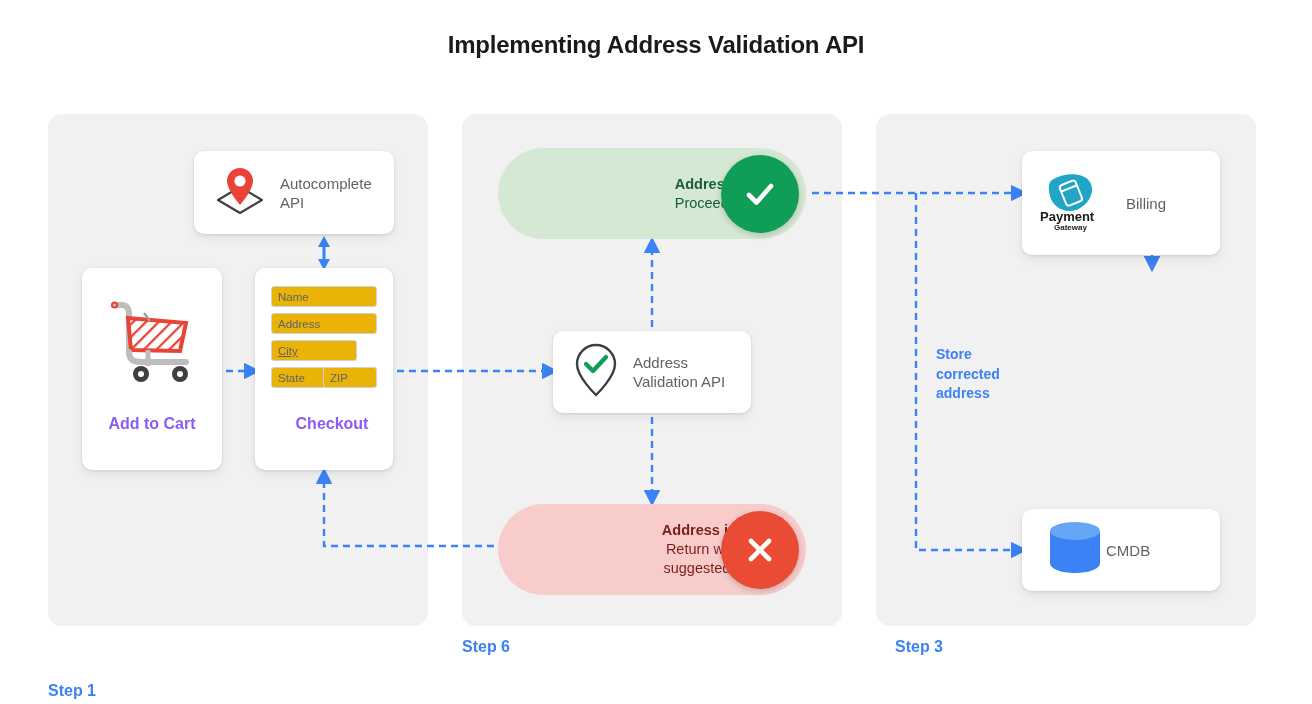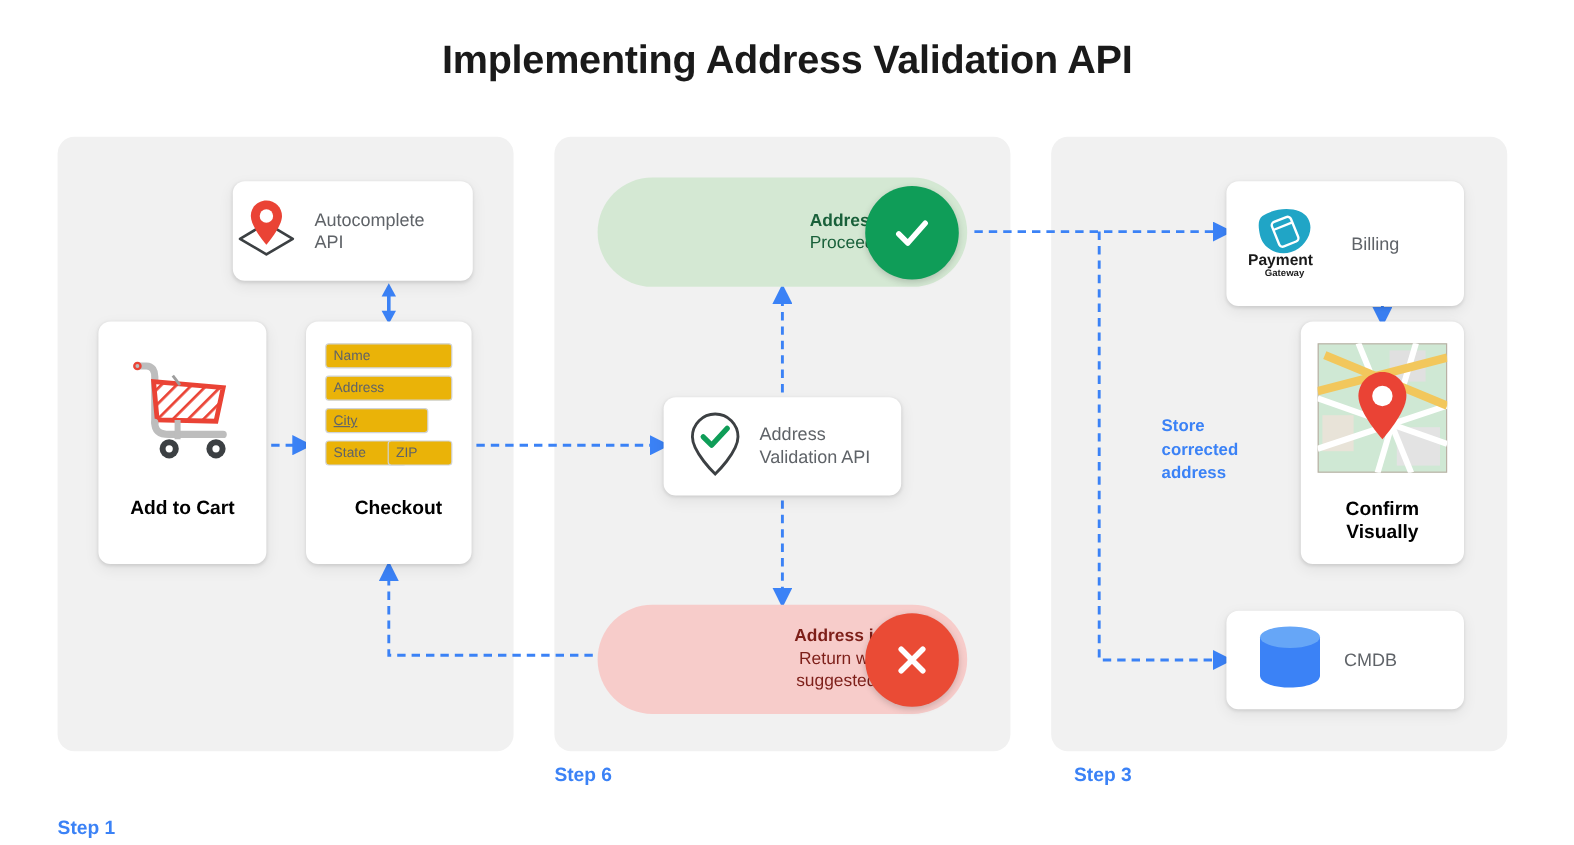--- a/index.html
+++ b/index.html
@@ -24,21 +24,21 @@
     height: 704px;
   }
 
   
   .title {
     position: absolute;
     left: 0;
     top: 31px;
     width: 1312px;
     text-align: center;
-    font-size: 33px;
+    font-size: 24px;
     font-weight: bold;
     color: #1a1a1a;
     letter-spacing: -0.2px;
   }
 
   
   .panel {
     position: absolute;
     background: #f1f1f1;
     border-radius: 14px;
@@ -65,33 +65,33 @@
     border-radius: 10px;
     box-shadow: 0 1px 3px rgba(0,0,0,0.10), 0 4px 12px rgba(0,0,0,0.07);
   }
   .card-label {
     color: #5f6368;
     font-size: 15px;
     line-height: 19px;
     white-space: pre-line;
   }
   .card-title-strong {
-    color: #000000;
+    color: #8b5cf6;
     font-size: 16px;
     font-weight: bold;
     text-align: center;
     line-height: 19px;
     white-space: pre-line;
   }
 
   
   #card-autocomplete {
     left: 194px; top: 151px; width: 200px; height: 83px;
     display: flex; align-items: center; gap: 12px;
-    box-sizing: border-box;
+    padding-left: 18px; box-sizing: border-box;
   }
   
   #card-addtocart {
     left: 82px; top: 268px; width: 140px; height: 202px;
   }
   #card-addtocart .cartwrap {
     position: absolute; left: 0; top: 22px; width: 140px;
     display:flex; justify-content:center;
   }
   #card-addtocart .card-title-strong {
@@ -178,35 +178,34 @@
   }
   #card-confirm .mapwrap {
     position: absolute; left: 0; top: 18px; width: 136px;
     display: flex; justify-content: center;
   }
   #card-confirm .card-title-strong {
     position: absolute; left: 0; top: 147px; width: 136px;
   }
   #card-cmdb {
     left: 1022px; top: 509px; width: 198px; height: 82px;
-    display: flex; align-items: center; gap: 14px;
+    display: flex; align-items: center; 
     padding-left: 22px; box-sizing: border-box;
   }
 
   
   #store-label {
     position: absolute;
     left: 936px; top: 345px;
     width: 110px;
     font-size: 14px;
     font-weight: bold;
     color: #3b82f6;
     line-height: 19.5px;
     white-space: pre-line;
-    margin-left: 32px;
   }
 
   
   #connectors {
     position: absolute;
     left: 0; top: 0;
     width: 1312px; height: 704px;
     pointer-events: none;
   }
   .payment-logo-text {
@@ -354,44 +353,20 @@
           <rect x="24" y="12" width="17" height="22" rx="3" fill="none" stroke="#ffffff" stroke-width="2"></rect>
           <line x1="24" y1="18" x2="41" y2="18" stroke="#ffffff" stroke-width="2"></line>
         </g>
         <text class="payment-logo-text" x="2" y="51" font-size="13" fill="#1a1a1a">Payment</text>
         <text class="payment-logo-text" x="16" y="60" font-size="8" fill="#1a1a1a">Gateway</text>
       </svg>
     </span>
     <span class="card-label">Billing</span>
   </div>
 
-  <div class="card" id="card-confirm">
-    <div class="mapwrap">
-      <svg width="108" height="108" viewBox="0 0 108 108" xmlns="http://www.w3.org/2000/svg">
-        <rect x="0" y="0" width="108" height="108" fill="#cfe8d4" stroke="#b9b0a4" stroke-width="2"></rect>
-        <rect x="4" y="60" width="26" height="30" fill="#e8e3d8"></rect>
-        <rect x="60" y="6" width="30" height="26" fill="#e0e0e0"></rect>
-        <rect x="66" y="70" width="36" height="32" fill="#e3e3e3"></rect>
-        <g stroke="#ffffff" stroke-width="5" fill="none">
-          <line x1="0" y1="46" x2="108" y2="84"></line>
-          <line x1="34" y1="0" x2="78" y2="108"></line>
-          <line x1="82" y1="0" x2="50" y2="108"></line>
-          <line x1="0" y1="88" x2="108" y2="52"></line>
-        </g>
-        <g stroke="#f2c75c" stroke-width="7" fill="none">
-          <line x1="0" y1="40" x2="108" y2="12"></line>
-          <line x1="6" y1="10" x2="108" y2="52"></line>
-        </g>
-        <path d="M54 24 C43 24 34 33 34 44 C34 58 54 80 54 80 C54 80 74 58 74 44 C74 33 65 24 54 24 Z" fill="#ea4335"></path>
-        <circle cx="54" cy="44" r="8.5" fill="#ffffff"></circle>
-      </svg>
-    </div>
-    <div class="card-title-strong">Confirm
-Visually</div>
-  </div>
 
   <div class="card" id="card-cmdb">
     <span>
       <svg width="62" height="60" viewBox="0 0 62 60" xmlns="http://www.w3.org/2000/svg">
         <path d="M6 13 L6 45 C6 51 17 55 31 55 C45 55 56 51 56 45 L56 13 Z" fill="#3b82f6"></path>
         <ellipse cx="31" cy="13" rx="25" ry="9" fill="#66a6f7"></ellipse>
       </svg>
     </span>
     <span class="card-label">CMDB</span>
   </div>

